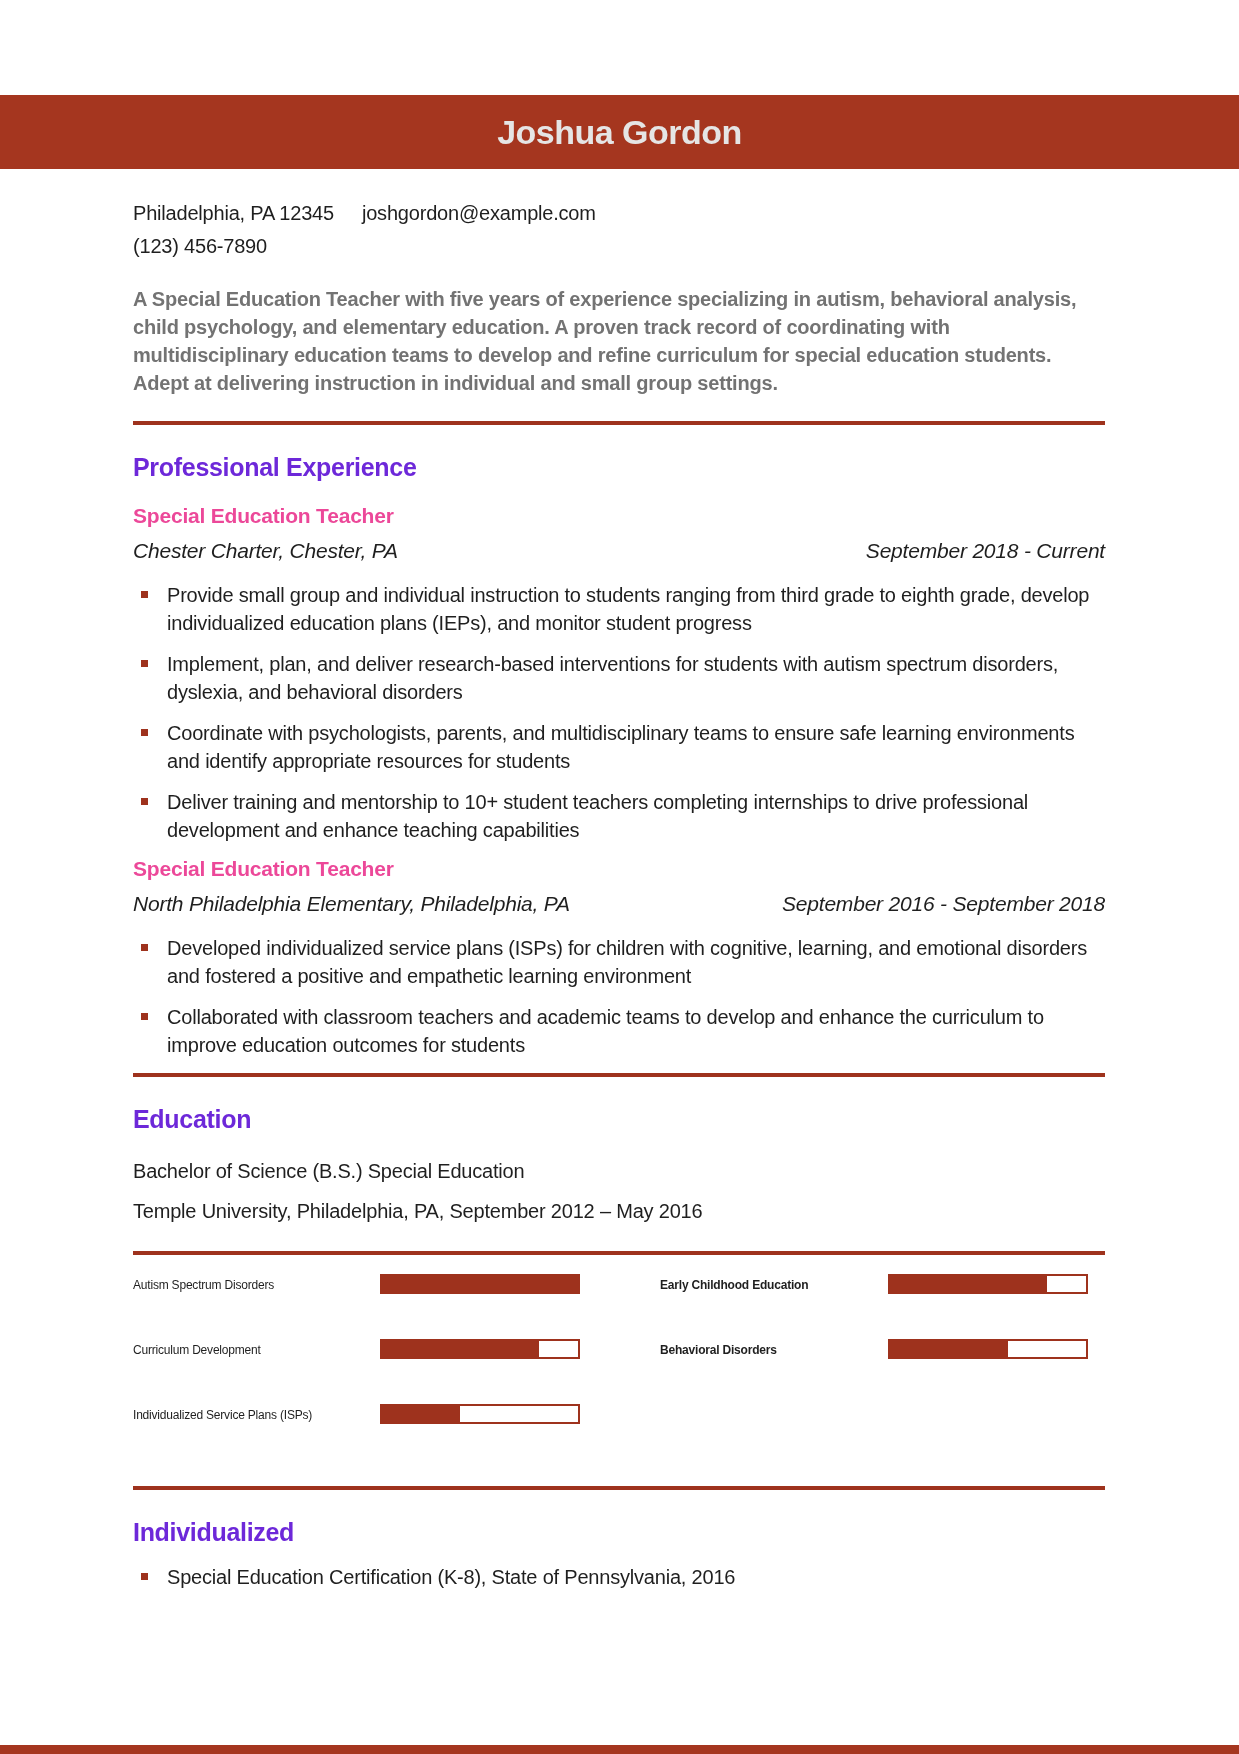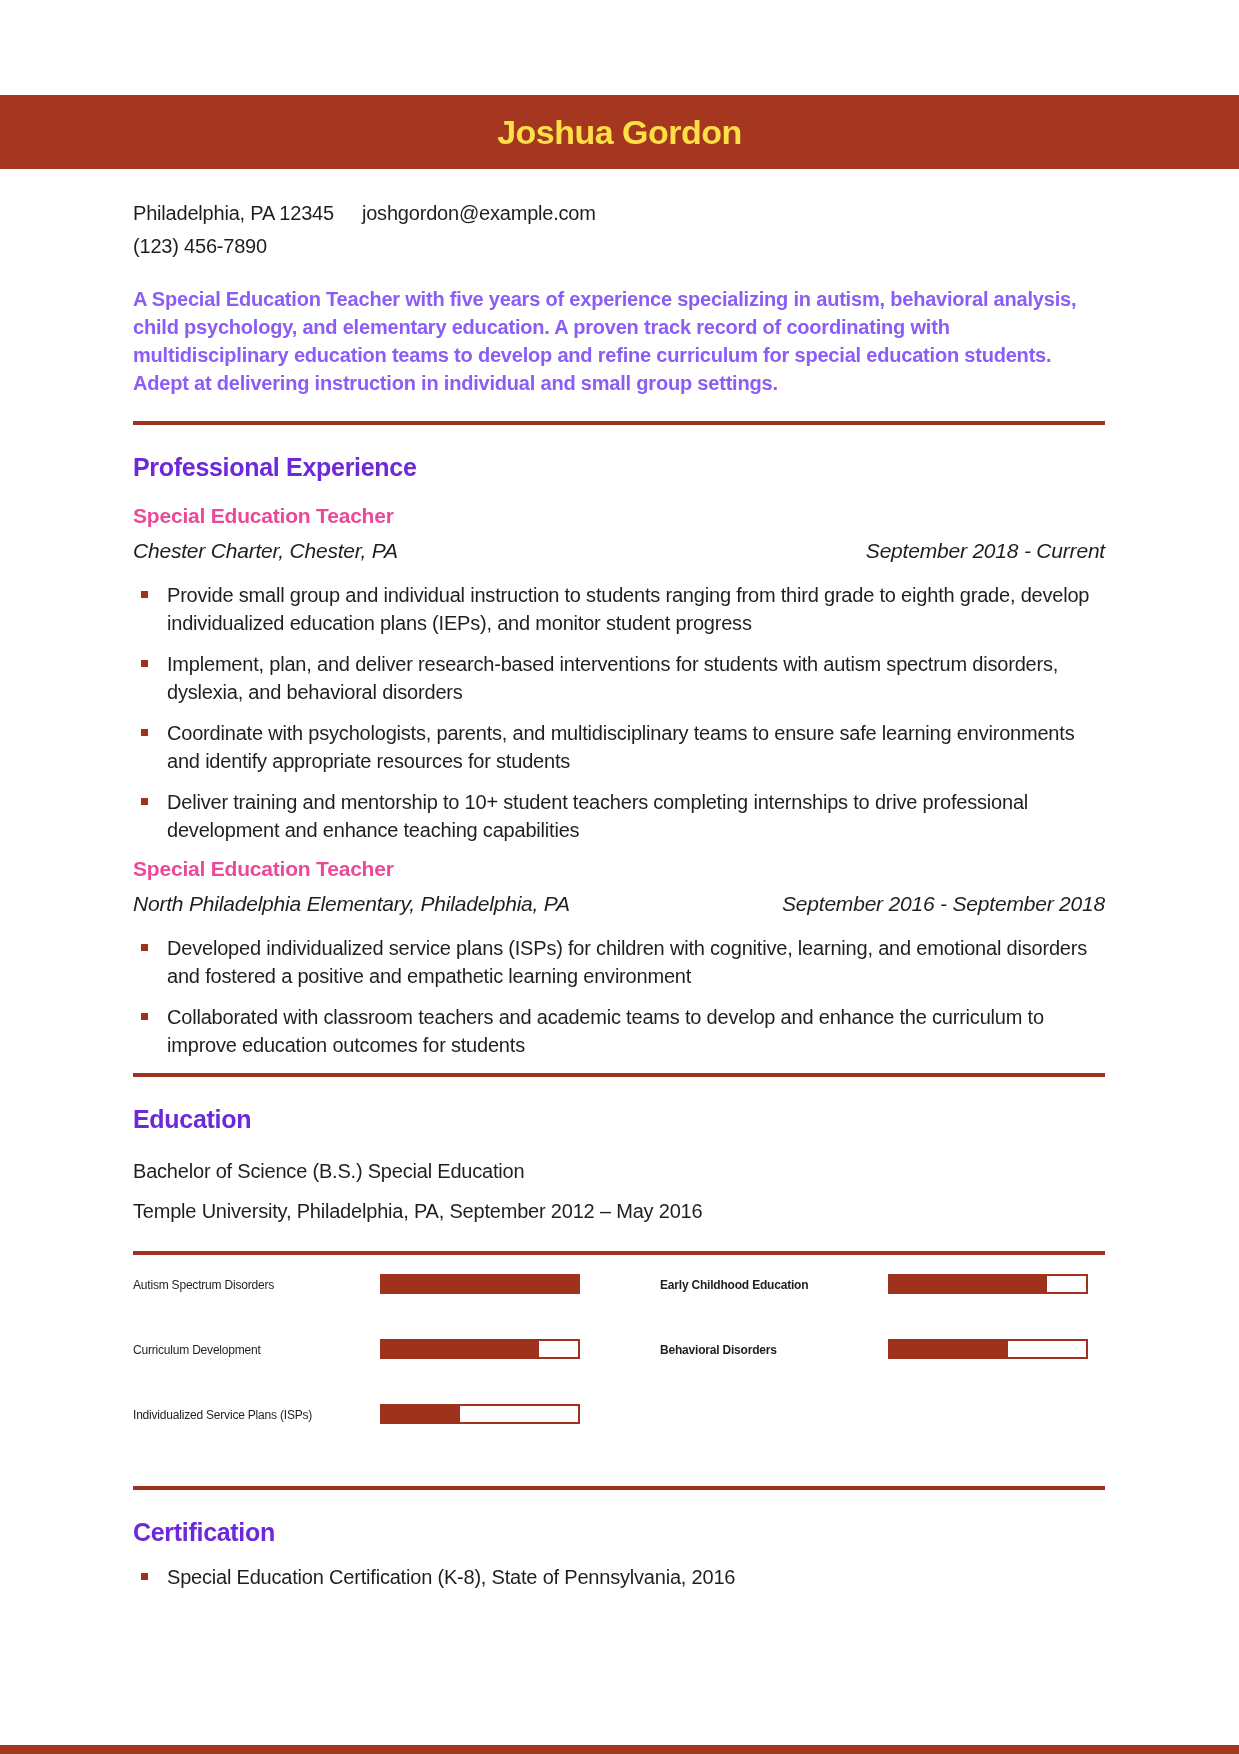--- a/index.html
+++ b/index.html
@@ -19,21 +19,21 @@
 
   .name-band {
     margin-top: 95px;
     height: 74px;
     background: #A5361F;
     display: flex;
     align-items: center;
     justify-content: center;
   }
   .name-band h1 {
-    color: #fde047;
+    color: #e5e5e5;
     font-size: 34px;
     font-weight: bold;
     letter-spacing: -0.5px;
   }
 
   .content {
     width: 972px;
     margin-left: 133px;
   }
 
@@ -44,21 +44,21 @@
     line-height: 33px;
     gap: 28px;
   }
   .contact-right { text-align: right; }
 
   .summary {
     margin-top: 22px;
     font-weight: bold;
     font-size: 20px;
     line-height: 28px;
-    color: #8b5cf6;
+    color: #737373;
   }
 
   .rule {
     height: 4px;
     background: #9E321D;
     margin-top: 24px;
   }
 
   h2.section-heading {
     margin-top: 28px;
@@ -236,21 +236,21 @@
           <div class="skill-label">Behavioral Disorders</div>
           <div class="skill-bar">
             <div class="skill-bar-fill" style="width: 60%;"></div>
           </div>
         </div>
       </div>
     </div>
 
     <div class="rule" style="margin-top:20px;"></div>
 
-    <h2 class="section-heading">Certification</h2>
+    <h2 class="section-heading">Individualized</h2>
     <ul class="bullets">
       <li>Special Education Certification (K-8), State of Pennsylvania, 2016</li>
     </ul>
 
   </div>
 
   <div class="footer-band"></div>
 
 </div>
 

